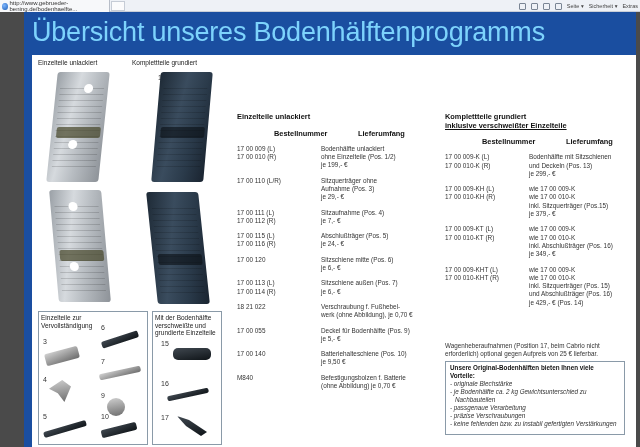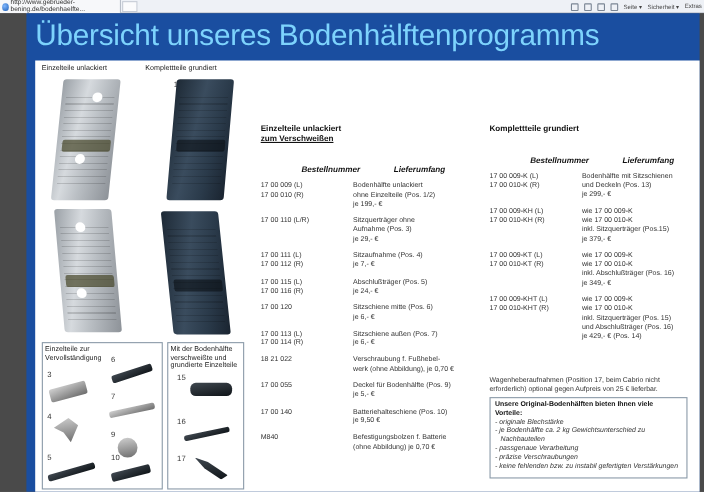--- a/index.html
+++ b/index.html
@@ -29,21 +29,21 @@
 
   .box { position: absolute; border: 1px solid #8a9aa8; }
   .part { position: absolute; border-radius: 2px; }
   .part.steel { background: linear-gradient(170deg, #d0d0d0, #6c6c6c); }
   .part.darkp { background: linear-gradient(170deg, #404850, #0f1418); }
 
   .heading { position: absolute; left: 205px; top: 11px; width: 392px; font-size: 12.2px; font-weight: bold; color: #111; line-height: 13.5px; text-align: justify; text-align-last: left; }
   .col { position: absolute; font-size: 6.4px; color: #333; line-height: 8.3px; }
   .col .sec { font-weight: bold; font-size: 7.4px; color: #111; line-height: 8.5px; }
   .col .sec u { text-decoration: underline; }
-  .col .hdr { font-weight: bold; font-style: italic; font-size: 7.4px; color: #111; margin-top: 20px; display: flex; padding-left: 37px; }
+  .col .hdr { font-weight: bold; font-size: 7.4px; color: #111; margin-top: 8px; display: flex; padding-left: 37px; }
   .row { display: flex; margin-top: 7px; }
   .row .a { width: 84px; flex: none; white-space: pre-line; }
   .row .b { white-space: pre-line; }
   .hdr .a { width: 84px; flex: none; }
 
   .wagen { position: absolute; left: 413px; top: 287px; width: 175px; font-size: 6.3px; line-height: 8.3px; color: #333; }
   .vorteile { position: absolute; left: 413px; top: 306px; width: 180px; height: 74px; border: 1px solid #8a9aa8; padding: 2px 4px; font-size: 6.3px; line-height: 8px; color: #333; }
   .vorteile .vt { font-weight: bold; color: #111; }
   .vorteile ul { list-style: none; }
   .vorteile li { font-style: italic; padding-left: 5px; text-indent: -5px; }
@@ -131,21 +131,20 @@
       <div class="part darkp" style="left:20px;top:36px;width:38px;height:12px;border-radius:5px;"></div>
       <div class="num" style="left:8px;top:68px;">16</div>
       <div class="part darkp" style="left:14px;top:80px;width:42px;height:5px;transform:rotate(-12deg);"></div>
       <div class="num" style="left:8px;top:102px;">17</div>
       <div class="part darkp" style="left:24px;top:104px;width:30px;height:20px;clip-path:polygon(0 0,40% 20%,100% 80%,80% 100%,30% 50%);"></div>
     </div>
 
 
     <div class="col" style="left:205px;top:58px;width:205px;">
       <div class="sec">Einzelteile unlackiert</div>
-      <div class="sec"><u>zum Verschweißen</u></div>
       <div class="hdr">
         <span class="a">Bestellnummer</span>
         <span>Lieferumfang</span>
       </div>
       <div class="row">
           <span class="a">17 00 009 (L)
 17 00 010 (R)</span>
           <span class="b">Bodenhälfte unlackiert
 ohne Einzelteile (Pos. 1/2)
 je 199,- €</span>
@@ -196,20 +195,21 @@
         </div>
       <div class="row">
           <span class="a">M840</span>
           <span class="b">Befestigungsbolzen f. Batterie
 (ohne Abbildung) je 0,70 €</span>
         </div>
     </div>
 
     <div class="col" style="left:413px;top:58px;width:190px;">
       <div class="sec">Komplettteile grundiert</div>
+      <div class="sec"><u>inklusive verschweißter Einzelteile</u></div>
       <div class="hdr">
         <span class="a">Bestellnummer</span>
         <span>Lieferumfang</span>
       </div>
       <div class="row">
           <span class="a">17 00 009-K (L)
 17 00 010-K (R)</span>
           <span class="b">Bodenhälfte mit Sitzschienen
 und Deckeln (Pos. 13)
 je 299,- €</span>

